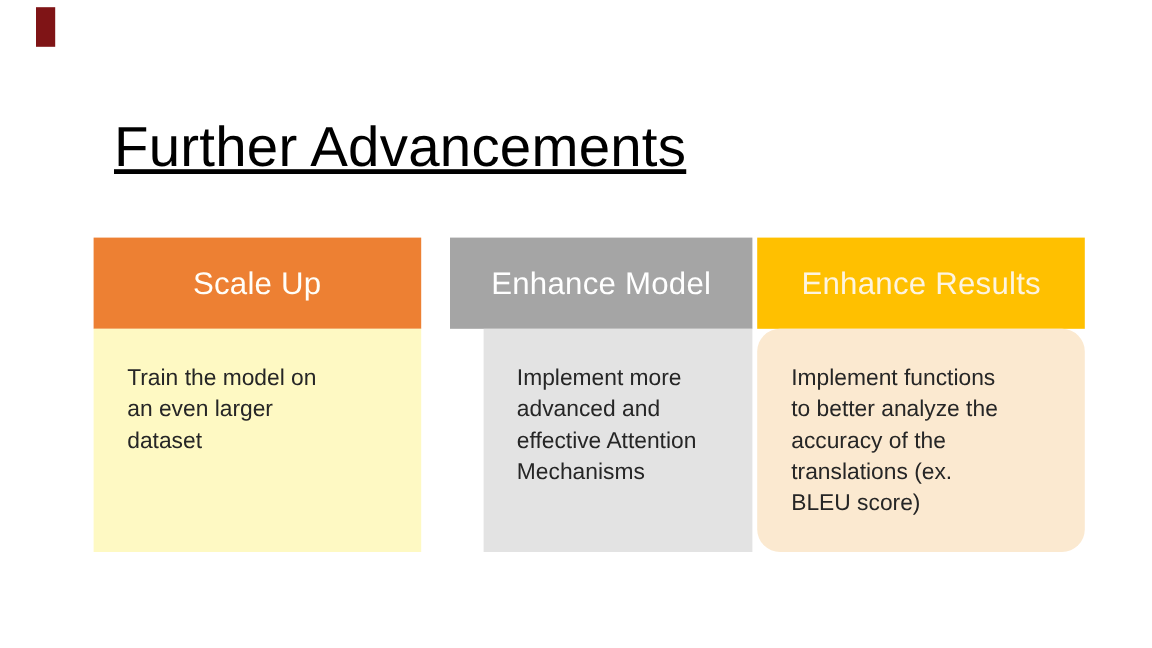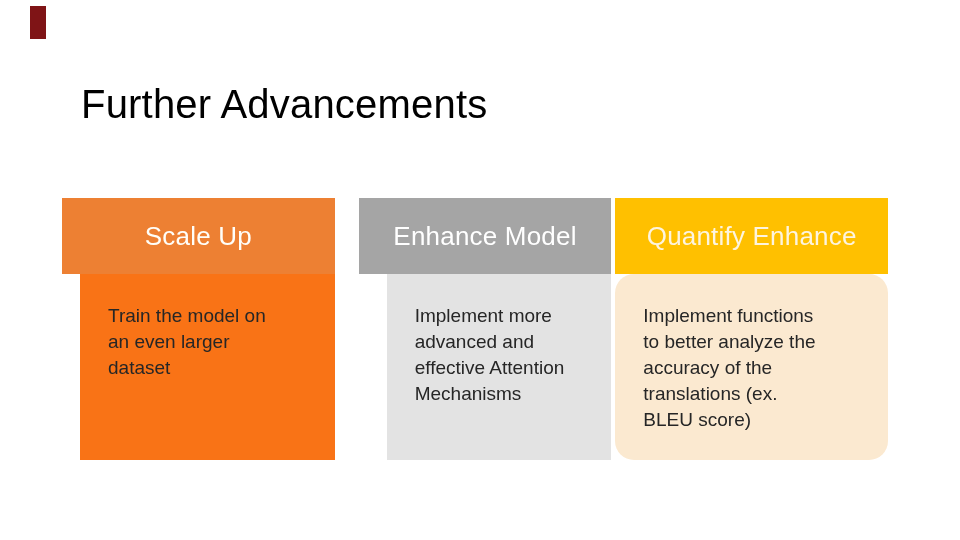--- a/index.html
+++ b/index.html
@@ -11,30 +11,31 @@
     overflow: hidden;
   }
   .accent-bar {
     position: absolute;
     left: 30px; top: 6px;
     width: 16px; height: 33px;
   }
   .slide-title {
     position: absolute;
     left: 77px; top: 78px;
-    margin: 4px;
-    font-size: 40px;
+    margin: 18px;
+    font-size: 47px;
     font-weight: 400;
     line-height: 1.1;
     letter-spacing: 0.2px;
     color: #000000;
+    text-decoration: underline;
   }
   .columns {
     position: absolute;
-    left: 62px; top: 198px;
+    left: 78px; top: 198px;
     width: 826px;
     display: flex;
     gap: 4px;
   }
   .column {
     flex: 1;
     display: flex;
     flex-direction: column;
   }
   .col-header {
@@ -57,33 +58,33 @@
 </style>
 </head>
 <body style="background: rgb(255, 255, 255);">
 
 <div>
   <div class="accent-bar" style="background: rgb(127, 20, 22);"></div>
   <h1 class="slide-title" style="color: rgb(0, 0, 0);">Further Advancements</h1>
   <div class="columns" id="columns">
       <div class="column">
         <div class="col-header" style="background: rgb(237, 128, 51); color: rgb(255, 254, 249);">Scale Up</div>
-        <div class="col-body" style="background: #f97316; color: rgb(38, 38, 38); margin-left: 18px;">Train the model on
+        <div class="col-body" style="background: #fef9c3; color: rgb(38, 38, 38);">Train the model on
 an even larger
 dataset</div>
       </div>
       <div class="column">
         <div class="col-header" style="background: rgb(165, 165, 165); color: rgb(255, 255, 255); margin-left: 20px;">Enhance Model</div>
         <div class="col-body" style="background: rgb(227, 227, 227); color: rgb(38, 38, 38); margin-left: 48px;">Implement more
 advanced and
 effective Attention
 Mechanisms</div>
       </div>
       <div class="column">
-        <div class="col-header" style="background: rgb(255, 192, 0); color: rgb(253, 244, 223);">Quantify Enhance</div>
+        <div class="col-header" style="background: rgb(255, 192, 0); color: rgb(253, 244, 223);">Enhance Results</div>
         <div class="col-body" style="background: rgb(251, 233, 208); color: rgb(38, 38, 38); border-radius: 19px;">Implement functions
 to better analyze the
 accuracy of the
 translations (ex.
 BLEU score)</div>
       </div>
     </div>
 </div>
 
 </body></html>

